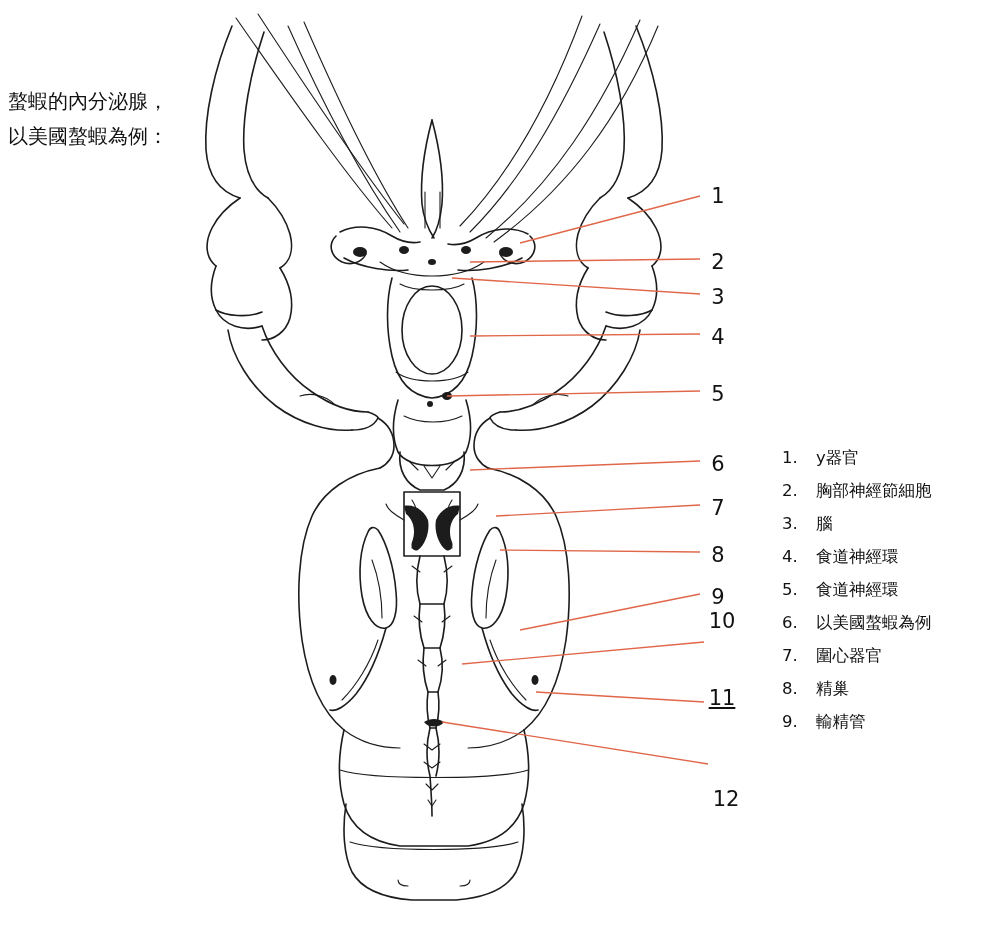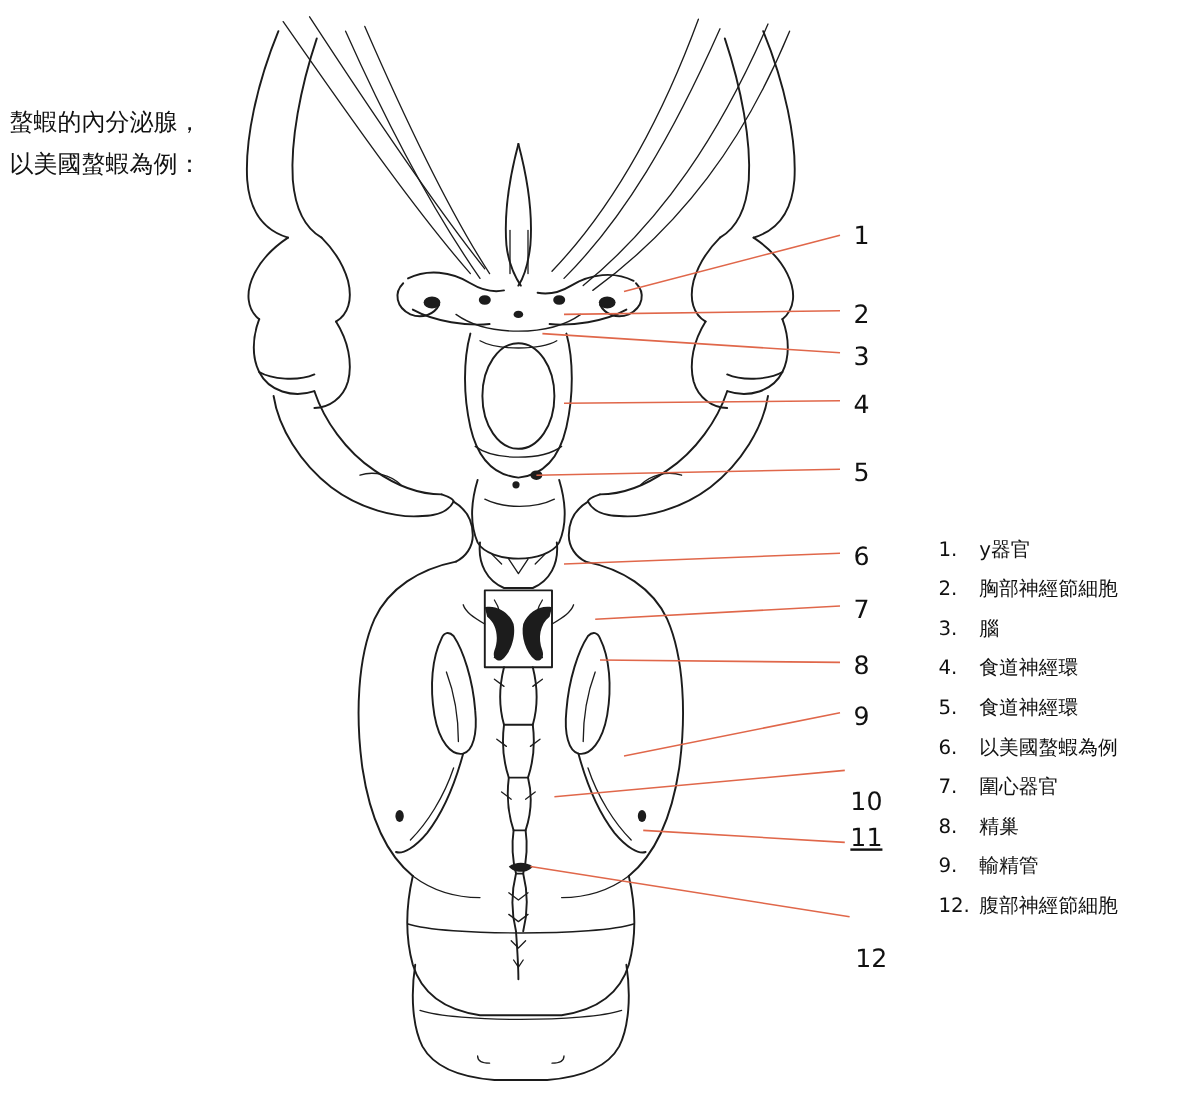--- a/index.html
+++ b/index.html
@@ -251,21 +251,21 @@
 
   <div class="callout-num" style="left:718px; top:196px;">1</div>
   <div class="callout-num" style="left:718px; top:262px;">2</div>
   <div class="callout-num" style="left:718px; top:297px;">3</div>
   <div class="callout-num" style="left:718px; top:337px;">4</div>
   <div class="callout-num" style="left:718px; top:394px;">5</div>
   <div class="callout-num" style="left:718px; top:464px;">6</div>
   <div class="callout-num" style="left:718px; top:508px;">7</div>
   <div class="callout-num" style="left:718px; top:555px;">8</div>
   <div class="callout-num" style="left:718px; top:597px;">9</div>
-  <div class="callout-num" style="left:722px; top:668px;">10</div>
+  <div class="callout-num" style="left:722px; top:621px;">10</div>
   <div class="callout-num" style="left:722px; top:698px;text-decoration:underline;">11</div>
   <div class="callout-num" style="left:726px; top:799px;">12</div>
 
   <div class="legend">
     <div class="legend-item">
       <span class="legend-num">1.</span>
       <span class="legend-label">y器官</span>
     </div>
     <div class="legend-item">
       <span class="legend-num">2.</span>
@@ -292,19 +292,15 @@
       <span class="legend-label">圍心器官</span>
     </div>
     <div class="legend-item">
       <span class="legend-num">8.</span>
       <span class="legend-label">精巢</span>
     </div>
     <div class="legend-item">
       <span class="legend-num">9.</span>
       <span class="legend-label">輸精管</span>
     </div>
-    <div class="legend-item">
-      <span class="legend-num">12.</span>
-      <span class="legend-label">腹部神經節細胞</span>
-    </div>
   </div>
 
 </div>
 
 </body></html>

